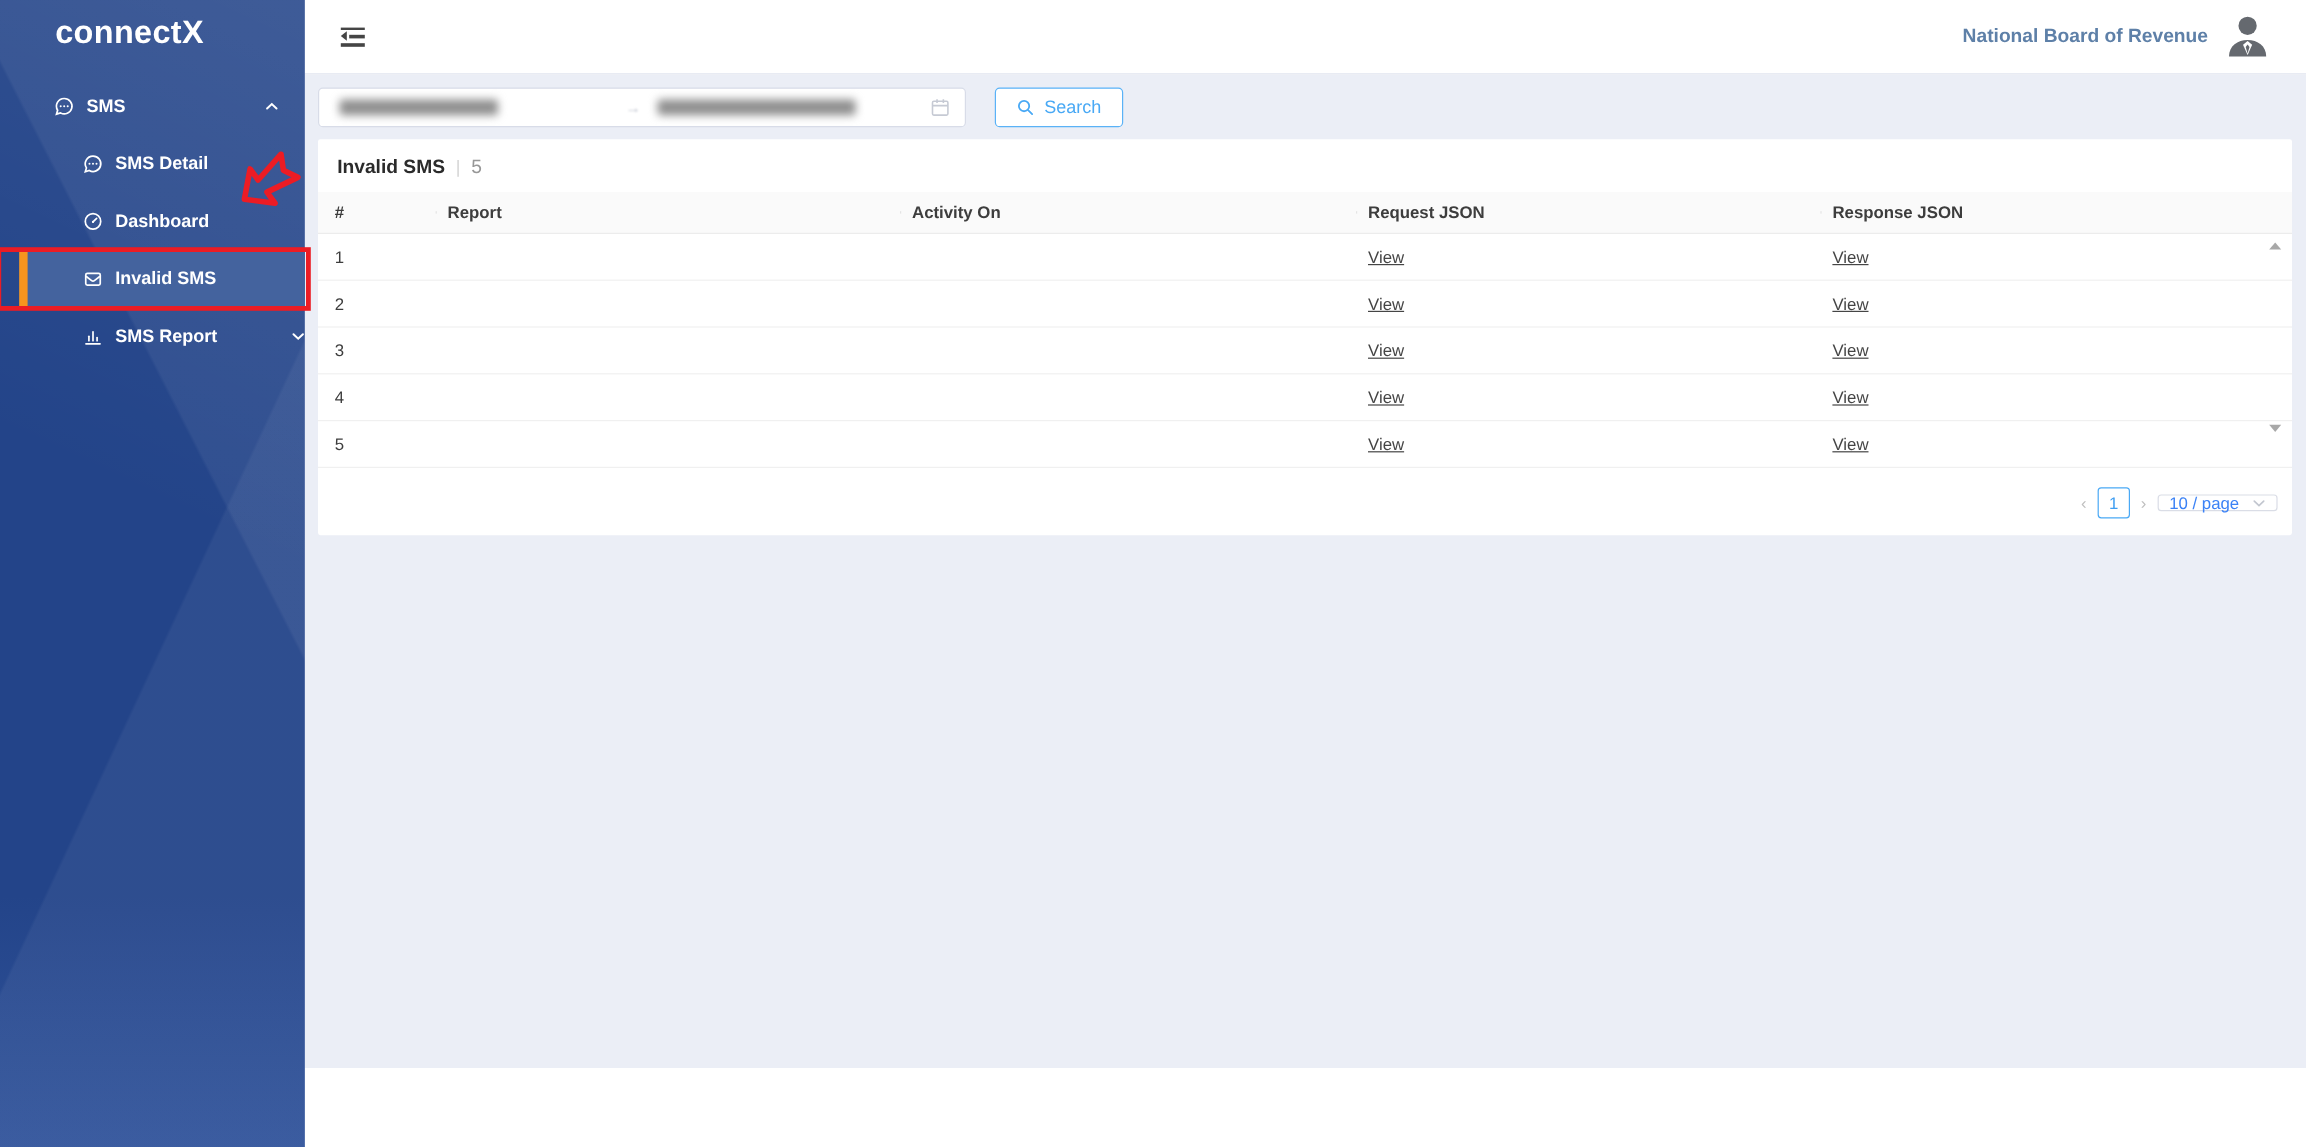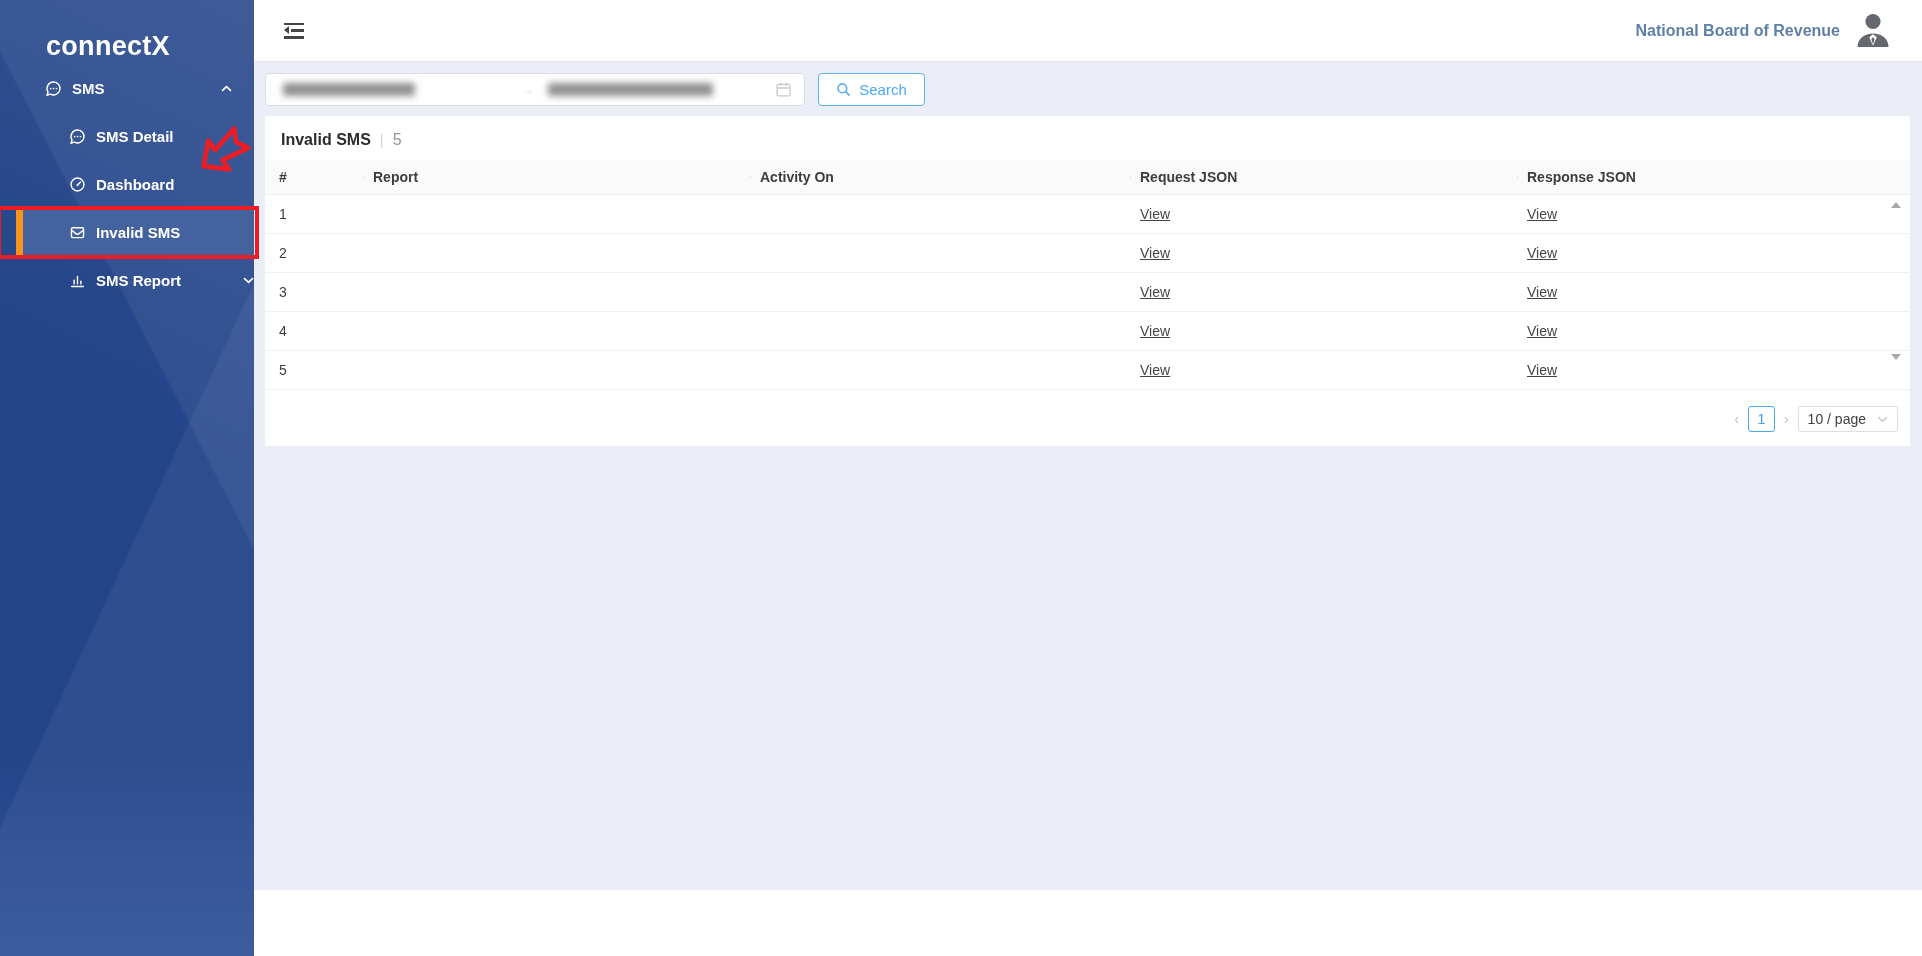--- a/index.html
+++ b/index.html
@@ -11,21 +11,21 @@
   .sidebar {
     position:absolute; left:0; top:0; width:254px; height:956px;
     background-color:#234489;
     background-image:
       linear-gradient(205deg, rgba(255,255,255,0.07) 0%, rgba(255,255,255,0) 45%),
       linear-gradient(115deg, rgba(255,255,255,0) 55%, rgba(255,255,255,0.05) 55.4%),
       linear-gradient(63deg, rgba(255,255,255,0) 62%, rgba(255,255,255,0.06) 62.4%),
       linear-gradient(0deg, rgba(90,130,210,0.25) 0%, rgba(90,130,210,0) 22%);
     z-index:2;
   }
-  .logo { padding:31px 0 0 46px; color:#fff; font-size:27px; font-weight:700; letter-spacing:0.3px; }
+  .logo { padding:12px 0 0 46px; color:#fff; font-size:27px; font-weight:700; letter-spacing:0.3px; }
   .nav { position:absolute; left:0; top:64px; width:100%;padding-left:16px; }
   .menu-item { position:relative; display:flex; align-items:center; height:48px; color:#fff; font-size:15px; font-weight:700; cursor:pointer; }
   .menu-item .mi-icon { display:inline-flex; width:17px; height:17px; margin-right:10px; flex:0 0 auto; }
   .menu-item.group { padding:0 22px 0 29px; }
   .menu-item.sub { padding-left:53px; }
   .mi-caret { margin-left:auto; display:inline-flex; }
   .menu-item.active { background:#44639e; }
   .menu-item.active::before { content:''; position:absolute; left:0; top:0; bottom:0; width:7px; background:#f7941e; }
 
   
@@ -50,21 +50,21 @@
 
   
   .toolbar { position:absolute; left:265px; top:73px; display:flex; align-items:center; z-index:1; }
   .range-picker { width:540px; height:33px; background:#fff; border:1px solid #d8dce8; border-radius:4px;
     display:flex; align-items:center; padding:0 12px; cursor:text; }
   .blob { height:13px; border-radius:2px; background:#8f8f8f; filter:blur(3.5px); }
   .blob.d1 { width:132px; margin-left:5px; }
   .range-sep { margin-left:106px; color:#c3c7d2; font-size:13px; filter:blur(1px); }
   .blob.d2 { width:165px; margin-left:14px; }
   .cal-icon { margin-left:auto; display:inline-flex; width:17px; height:17px; }
-  .search-btn { margin-left:13px; width:107px; height:33px; background:#fff; border:1px solid #5ab2f7; border-radius:4px;
+  .search-btn { margin-left:24px; width:107px; height:33px; background:#fff; border:1px solid #5ab2f7; border-radius:4px;
     color:#49a9f5; font-size:15px; display:flex; align-items:center; justify-content:center; gap:8px; cursor:pointer; }
 
   
   .card { position:absolute; left:265px; top:116px; width:1645px; height:330px; background:#fff; border-radius:2px; z-index:1; }
   .card-title { display:flex; align-items:baseline; gap:9px; padding:15px 16px 11px; }
   .card-title .t-main { font-size:16px; font-weight:700; color:#2b2b2b; }
   .card-title .t-div { color:#d4d4d4; font-size:15px; }
   .card-title .t-count { color:#979797; font-size:16px; }
   .thead { display:flex; align-items:center; height:35px; background:#fafafa; border-bottom:1px solid #ececec; }
   .th { position:relative; font-size:14px; font-weight:700; color:#3d3d3d; padding-left:10px; }
@@ -79,21 +79,21 @@
   .scroll-arrow { position:absolute; right:9px; width:0; height:0; cursor:pointer;
     border-left:5.5px solid transparent; border-right:5.5px solid transparent; }
   .scroll-up { top:86px; border-bottom:6.5px solid #a8a8a8; }
   .scroll-down { top:238px; border-top:6.5px solid #a8a8a8; }
 
   
   .pagination { position:absolute; right:12px; top:290px; display:flex; align-items:center; gap:9px; }
   .pg-arrow { color:#bfbfbf; font-size:14px; cursor:pointer; line-height:1; }
   .pg-num { width:27px; height:26px; border:1px solid #4aa9f5; border-radius:3px; background:#fff; color:#3f9ef2;
     font-size:14px; display:flex; align-items:center; justify-content:center; cursor:pointer; }
-  .pg-size { height:26px; border:1px solid #dadde6; border-radius:3px; background:#fff; color:#404040;
+  .pg-size { height:14px; border:1px solid #dadde6; border-radius:3px; background:#fff; color:#3b82f6;
     font-size:14px; display:flex; align-items:center; gap:11px; padding:0 9px; cursor:pointer; }
   .pg-size .chev { display:inline-flex; }
 
   
   .footer-band { position:absolute; left:254px; right:0; top:890px; bottom:0; background:#fff; }
   .footer-text { position:absolute; left:0; top:913px; width:1922px; text-align:center;
     font-size:15px; font-weight:600; color:#3b4049; }
 </style>
 </head>
 <body>

